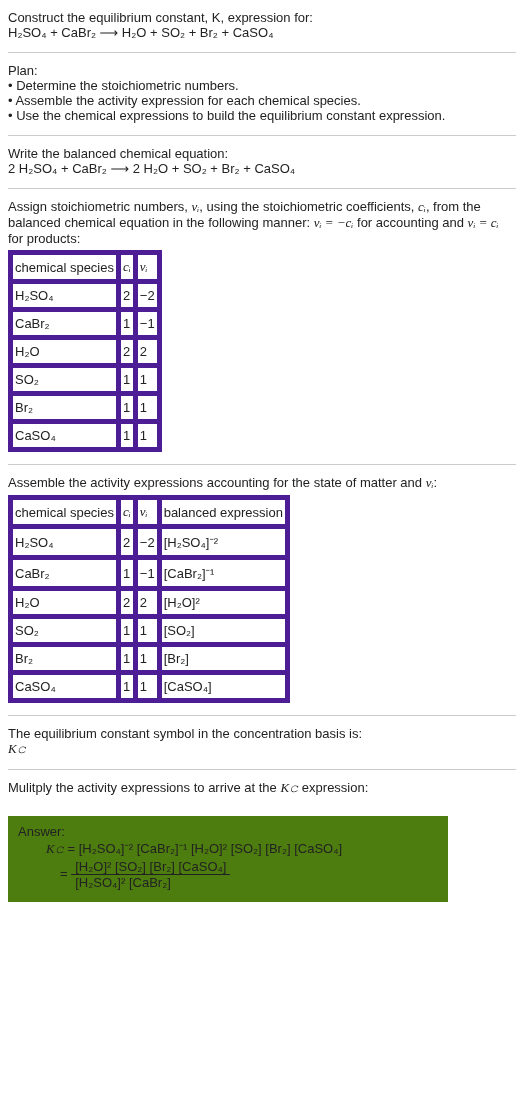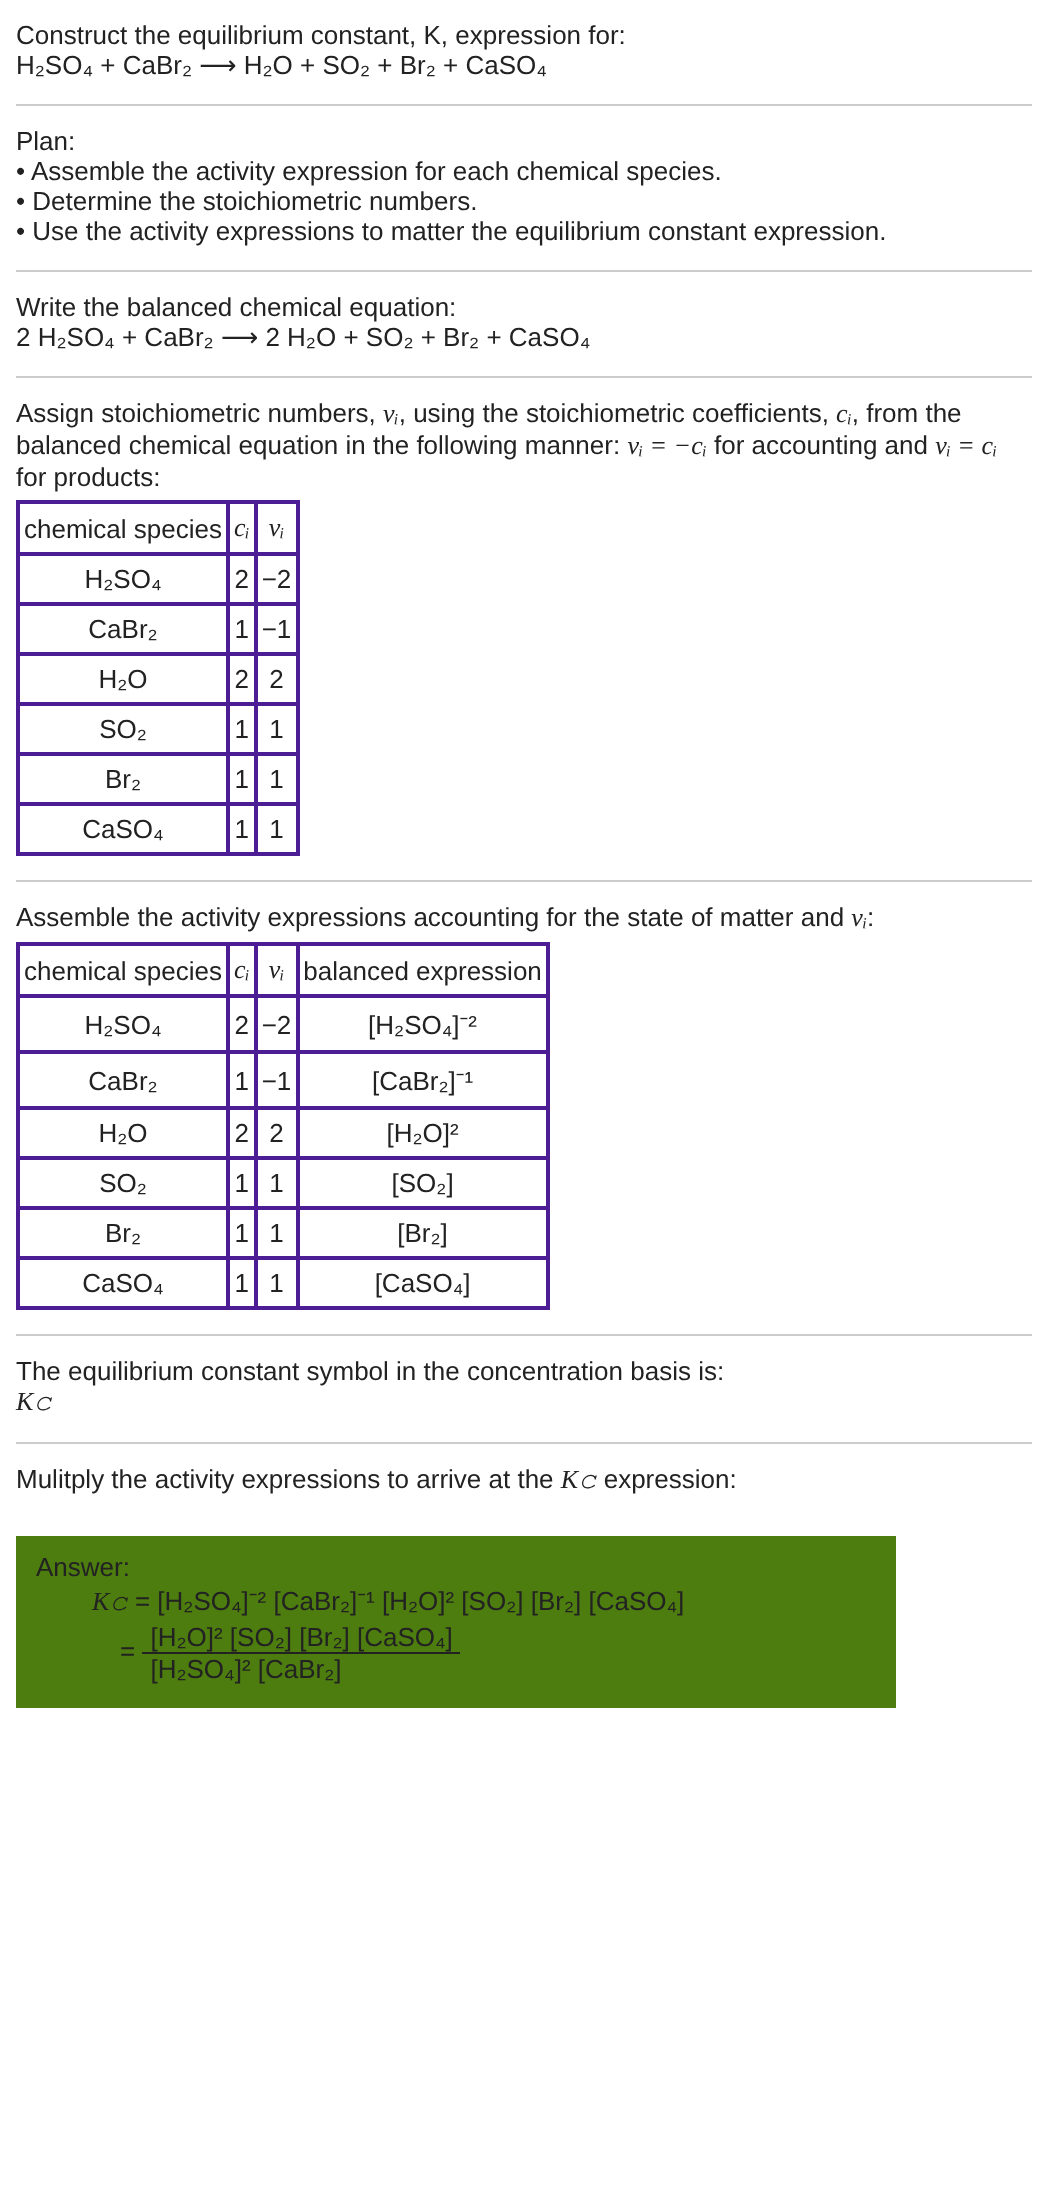--- a/index.html
+++ b/index.html
@@ -9,21 +9,21 @@
     font-size: 13px;
     color: #222;
     background: #fff;
     width: 524px;
     box-sizing: border-box;
   }
   .block { padding: 4px 0 10px 0; }
   hr { border: none; border-top: 1px solid #ccc; margin: 2px 0 6px 0; }
   .it { font-style: italic; font-family: "Times New Roman", serif;}
   table { border-collapse: collapse; margin-top: 4px; }
-  th, td { border: 2px solid #4c1d95; padding: 4px 2px; font-size: 13px; text-align: center; }
+  th, td { border: 5px solid #4c1d95; padding: 4px 2px; font-size: 13px; text-align: left; }
   th { font-weight: normal; background: #fff; }
   .answer {
     background: #4d7c0f;
     padding: 8px 10px 12px 10px;
     margin-top: 20px;
     font-size: 13px;
     display: inline-block;
     min-width: 420px;
   }
   .frac {
@@ -42,23 +42,23 @@
 <div class="block">
   <div>
     <span>Construct the equilibrium constant, K, expression for:</span>
   </div>
   <div>H₂SO₄ + CaBr₂ ⟶ H₂O + SO₂ + Br₂ + CaSO₄</div>
 </div>
 <hr>
 
 <div class="block">
   <div>Plan:</div>
+  <div>• Determine the stoichiometric numbers.</div>
   <div>• Assemble the activity expression for each chemical species.</div>
-  <div>• Determine the stoichiometric numbers.</div>
-  <div>• Use the activity expressions to matter the equilibrium constant expression.</div>
+  <div>• Use the chemical expressions to build the equilibrium constant expression.</div>
 </div>
 <hr>
 
 <div class="block">
   <div>Write the balanced chemical equation:</div>
   <div>2 H₂SO₄ + CaBr₂ ⟶ 2 H₂O + SO₂ + Br₂ + CaSO₄</div>
 </div>
 <hr>
 
 <div class="block">

